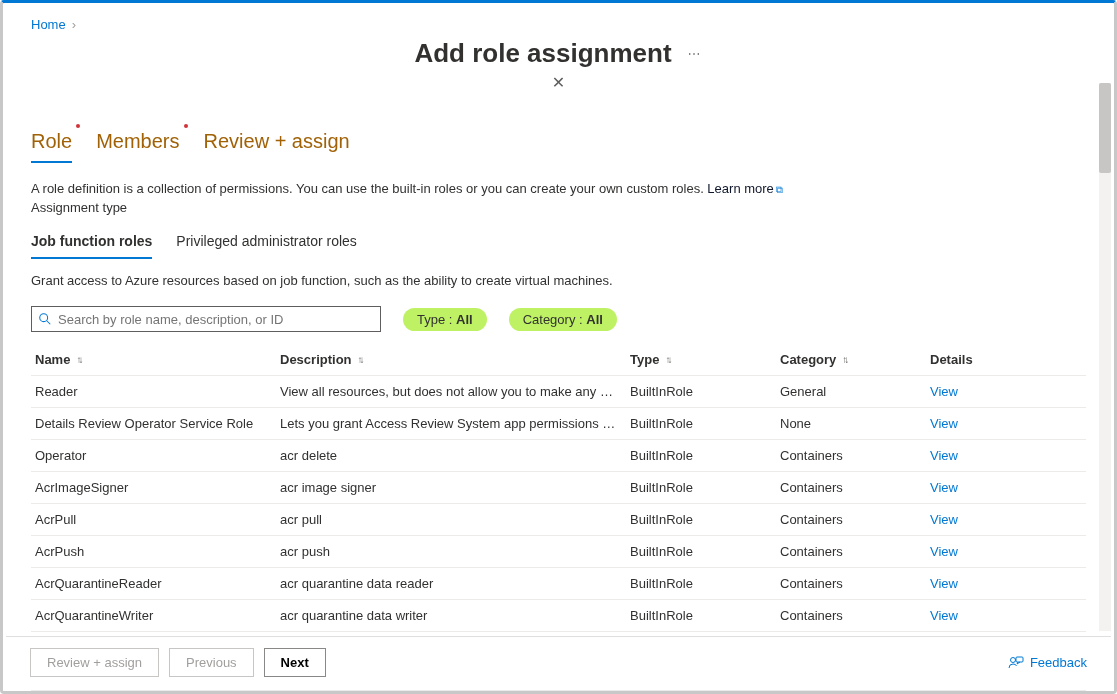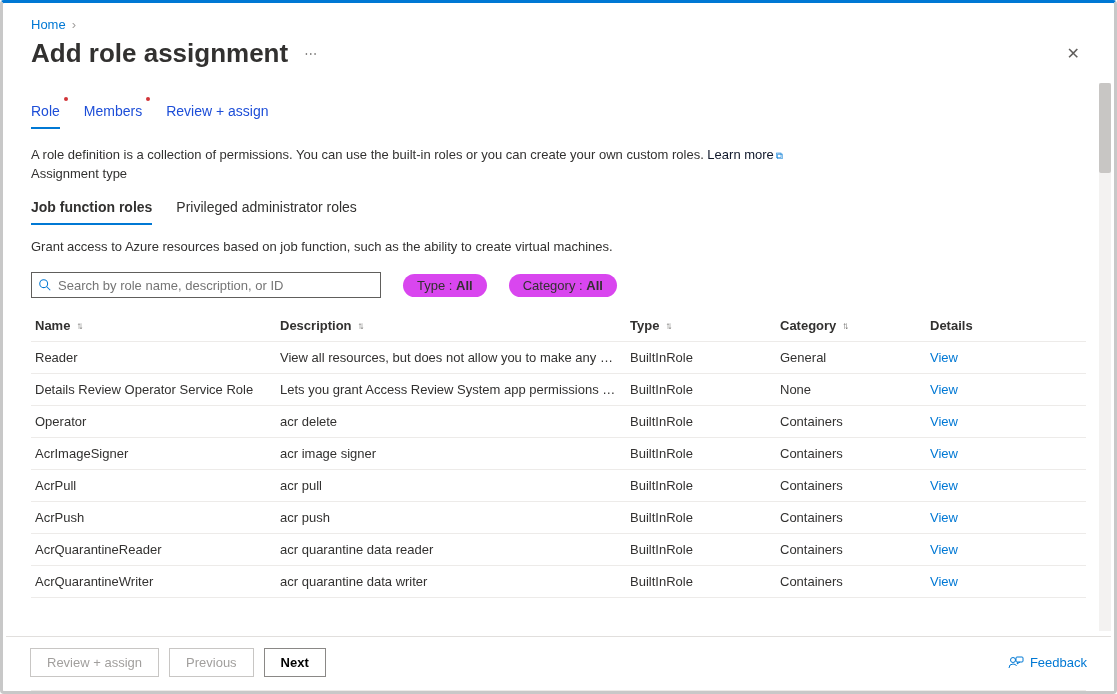--- a/index.html
+++ b/index.html
@@ -22,49 +22,49 @@
     display: flex;
     flex-direction: column;
   }
 
   
   .breadcrumb { display:flex; align-items:center; gap:6px; font-size:13px; margin-bottom:6px;}
   .breadcrumb a { color:#0078d4; text-decoration:none; cursor:pointer;}
   .breadcrumb .chev { color:#a19f9d; }
 
   
-  .title-row { display:flex; align-items:center; justify-content:space-between; margin-bottom:32px;}
+  .title-row { display:flex; align-items:center; justify-content:space-between; margin-bottom:32px;flex-direction:column;}
   .title-left { display:flex; align-items:center; gap:16px;}
   .page-title { font-size:26px; font-weight:600; }
   .more-dots { color:#605e5c; letter-spacing:2px; cursor:pointer;}
   .close-x { font-size:16px; color:#605e5c; cursor:pointer; padding:4px 6px;}
 
   
   .main-tabs { display:flex; gap:24px; border-bottom:0; margin-bottom:18px;}
-  .main-tab { color:#1d4ed8; font-size:14px; padding: 2px 0 8px 0; cursor:pointer; position:relative;}
+  .main-tab { color:#a16207; font-size:20px; padding: 2px 0 8px 0; cursor:pointer; position:relative;}
   .main-tab.active { border-bottom:2px solid #0078d4; font-weight:400;}
   .dot-indicator { position:absolute; top:-4px; right:-8px; width:4px; height:4px; border-radius:50%; background:#d13438;}
 
   .helper-text { font-size:13px; margin-bottom:4px;}
   .helper-text a { color:#0f172a; text-decoration:none;}
   .ext-icon { font-size:10px; color:#0078d4; margin-left:2px;}
   .sub-label { font-size:13px; margin-bottom:16px;}
 
   
   .sub-tabs { display:flex; gap:24px; margin-bottom:14px; }
   .sub-tab { font-size:14px; padding: 2px 0 8px 0; cursor:pointer; color:#323130;}
   .sub-tab.active { font-weight:600; border-bottom:2px solid #0078d4;}
   .desc-text { font-size:13px; margin-bottom:18px;}
 
   
   .filter-row { display:flex; align-items:center; gap:22px; margin-bottom:12px;}
   .search-box { display:flex; align-items:center; border:1px solid #605e5c; width:350px; height:26px; padding:0 6px; gap:6px;}
   .search-box svg { width:14px; height:14px; }
   .search-box input { border:none; outline:none; flex:1; font-size:13px; color:#3b82f6;}
-  .pill { background:#d946ef; border-radius:14px; padding:4px 14px; font-size:13px; cursor:pointer;}
+  .pill { background:#bef264; border-radius:14px; padding:4px 14px; font-size:13px; cursor:pointer;}
   .pill b { font-weight:600;}
 
   
   .grid { flex:1; overflow:hidden; border-bottom:1px solid #edebe9;}
   .grid-head, .grid-row { display:grid; grid-template-columns: 245px 350px 150px 150px 1fr; align-items:center; padding:8px 4px; border-bottom:1px solid #edebe9; font-size:13px;}
   .grid-head { font-weight:600; border-bottom:1px solid #edebe9;}
   .col-head { display:flex; align-items:center; gap:6px; cursor:pointer;}
   .sort-ic { font-size:10px; color:#605e5c; letter-spacing:-3px;}
   .grid-row { color:#323130;}
   .cell-desc { white-space:nowrap; overflow:hidden; text-overflow:ellipsis; padding-right:12px;}

